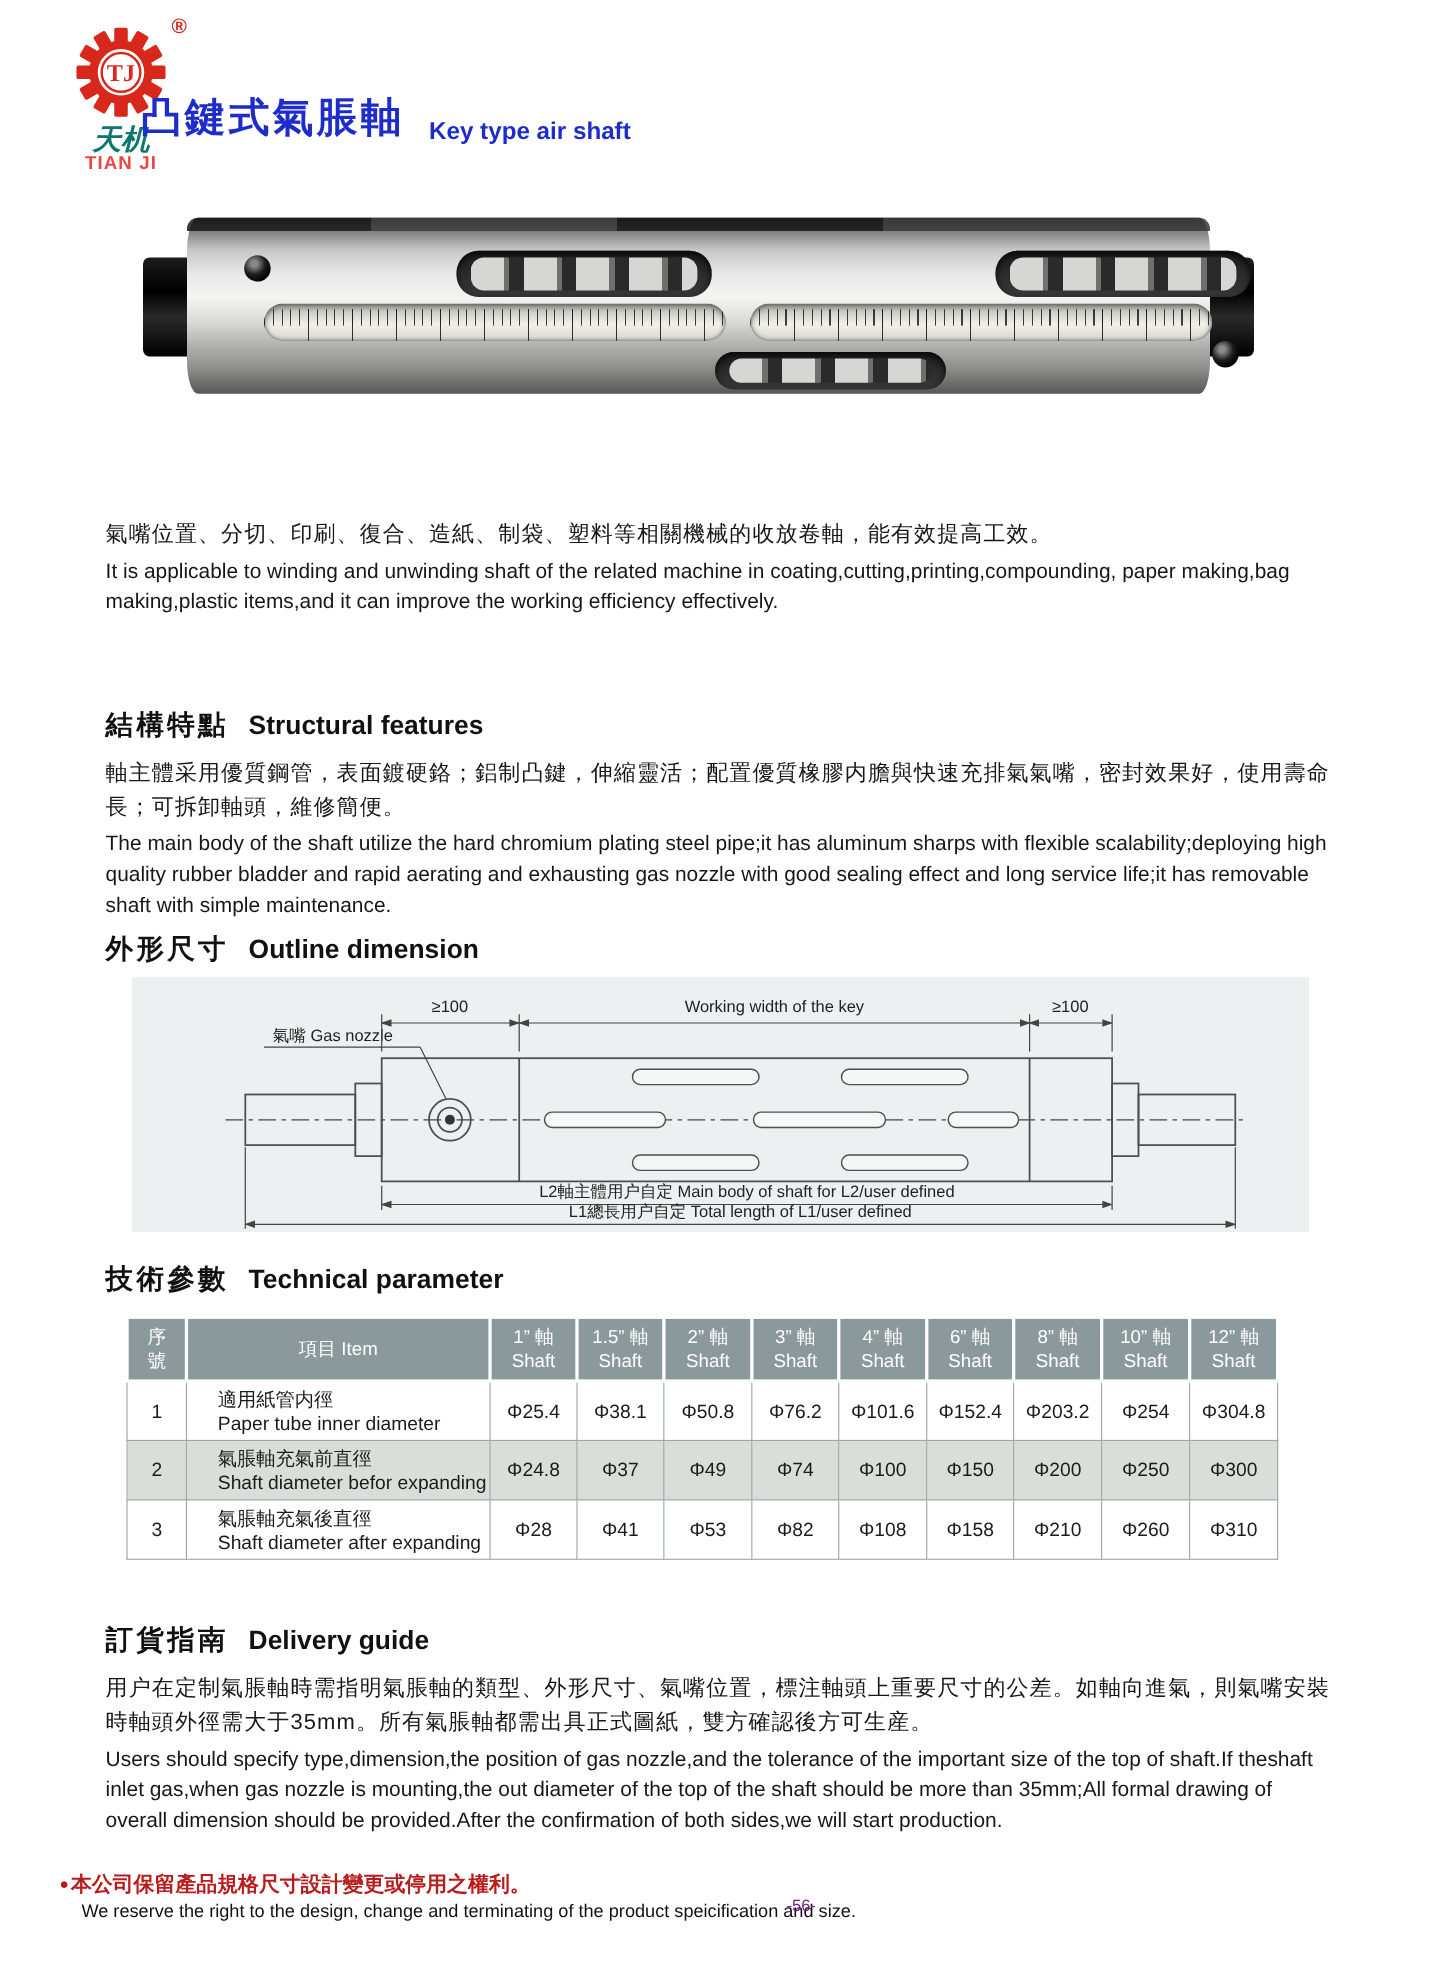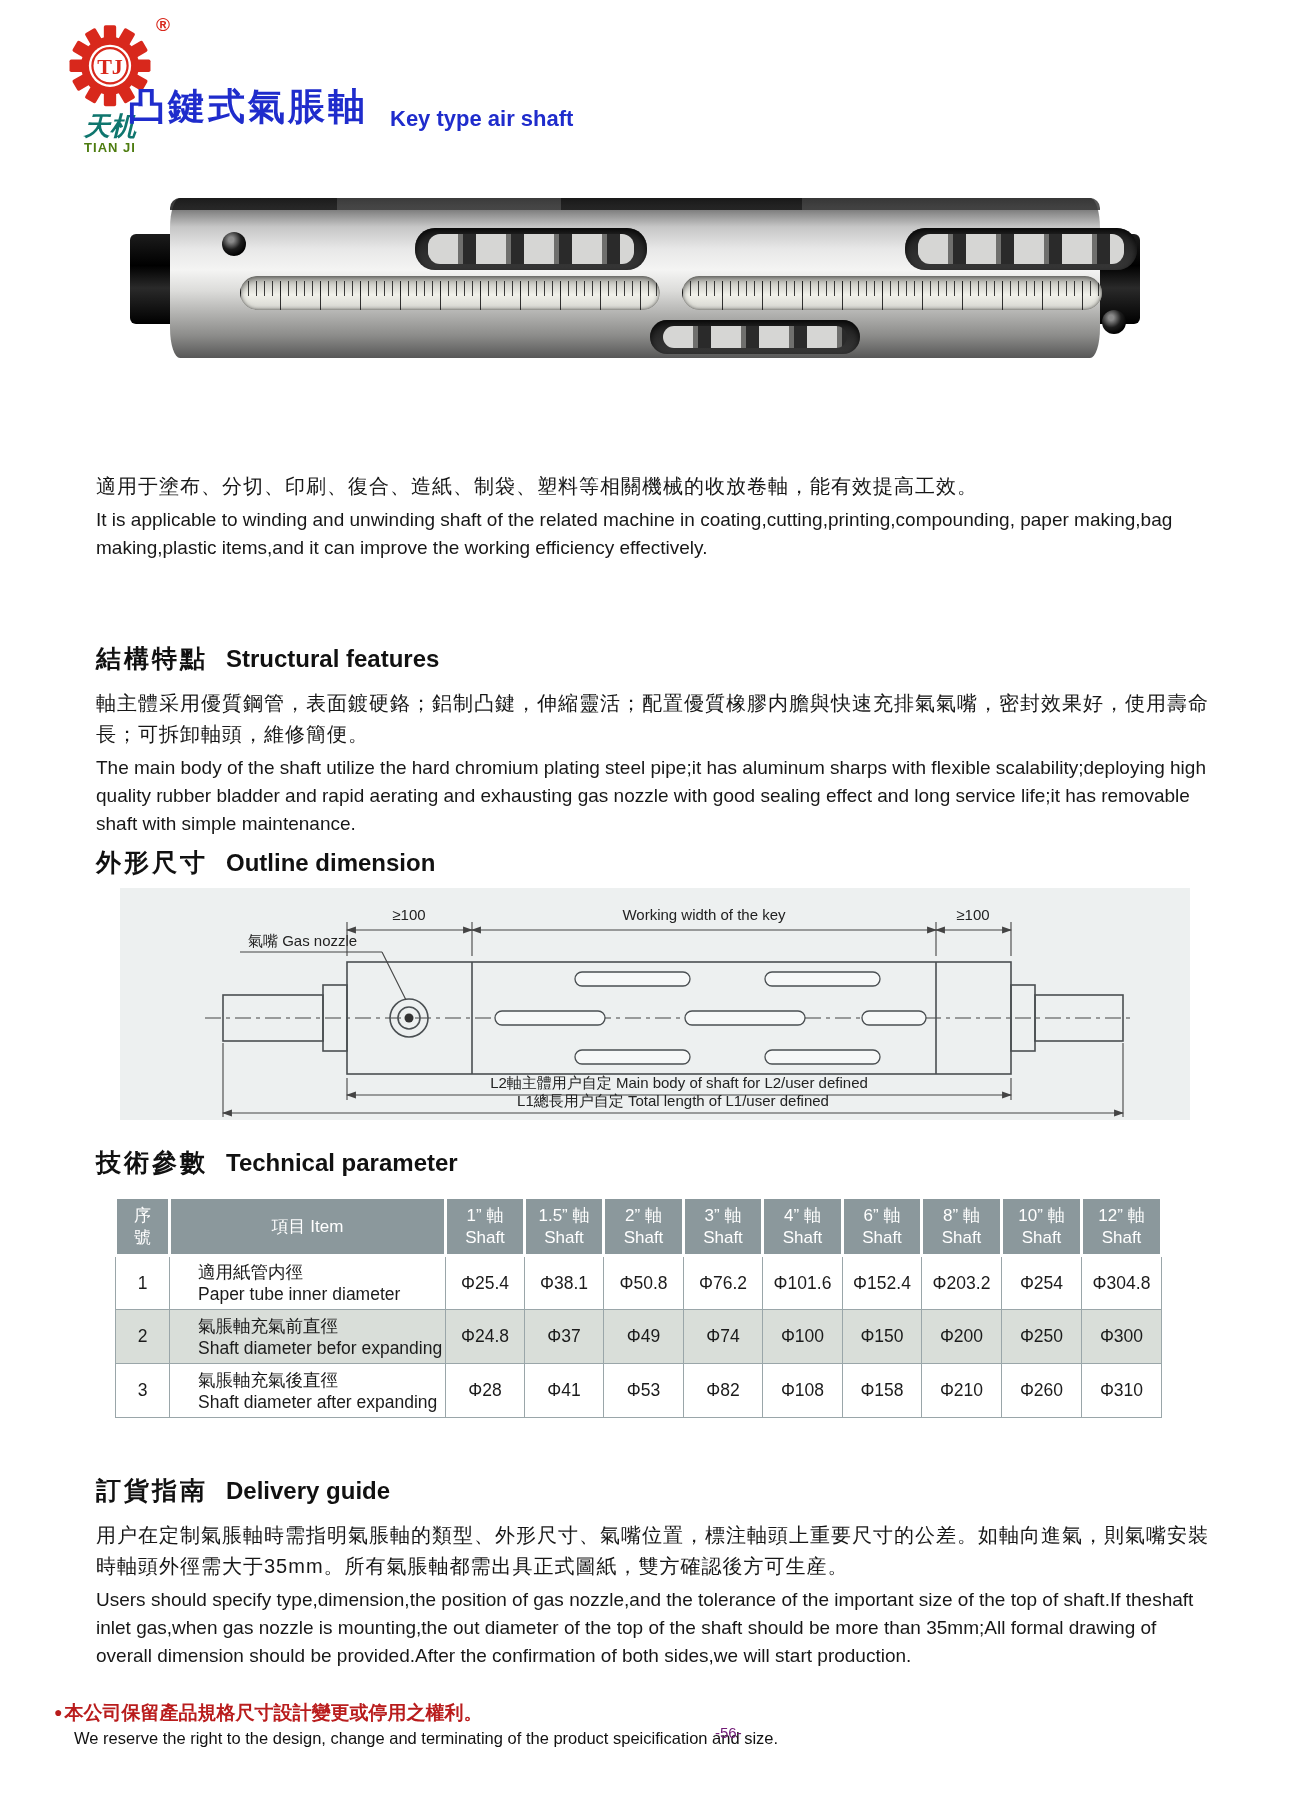--- a/index.html
+++ b/index.html
@@ -5,21 +5,21 @@
   * { margin:0; padding:0; box-sizing:border-box; }
   html,body { background:#ffffff; }
   body { font-family:"Liberation Sans", sans-serif; color:#151515; }
   .page { position:relative; width:1306px; height:1796px; margin:0 auto; background:#fff; overflow:hidden; }
 
   
   .brand { position:absolute; left:44px; top:20px; width:132px; text-align:center; }
   .logo-wrap { position:relative; width:88px; margin:0 auto; }
   .reg-mark { position:absolute; right:-16px; top:-6px; font-size:19px; font-weight:bold; color:#d8281c; }
   .brand-cn { font-size:26px; color:#0f766e; font-weight:bold; font-style:italic; font-family:"DejaVu Serif", serif; line-height:28px; }
-  .brand-en { font-size:13px; color:#4d7c0f; font-weight:bold; letter-spacing:1px; line-height:15px; }
+  .brand-en { font-size:17px; color:#ef4444; font-weight:bold; letter-spacing:1px; line-height:15px; }
 
   
   .title-row { position:absolute; left:128px; top:82px; display:flex; align-items:flex-end; gap:22px; }
   .title-cn { font-size:37px; font-weight:bold; color:#1f2ccc; letter-spacing:3px; }
   .title-en { font-size:22px; font-weight:bold; color:#1f2ccc; }
 
   
   .photo { position:absolute; left:130px; top:198px; width:1010px; height:160px; }
   .endcap { position:absolute; top:36px; width:46px; height:90px; border-radius:6px;
             background:linear-gradient(180deg,#1c1c1c,#000 35%,#2a2a2a 60%,#000); }
@@ -144,21 +144,21 @@
       <div class="ruler ruler-2"></div>
       <div class="keyslot slot-low">
           <div class="keys"></div>
         </div>
       <div class="hole hole-1"></div>
       <div class="hole hole-2"></div>
     </div>
   </div>
 
   <div class="section" id="purpose">
-    <p class="p-cn">適用于塗布、分切、印刷、復合、造紙、制袋、塑料等相關機械的收放卷軸，能有效提高工效。</p>
+    <p class="p-cn">氣嘴位置、分切、印刷、復合、造紙、制袋、塑料等相關機械的收放卷軸，能有效提高工效。</p>
     <p class="p-en">It is applicable to winding and unwinding shaft of the related machine in coating,cutting,printing,compounding, paper making,bag making,plastic items,and it can improve the working efficiency effectively.</p>
   </div>
 
   <div class="section" id="features">
     <div class="sec-heading">
       <span class="cn">結構特點</span>
       <span class="en">Structural features</span>
     </div>
     <p class="p-cn">軸主體采用優質鋼管，表面鍍硬鉻；鋁制凸鍵，伸縮靈活；配置優質橡膠内膽與快速充排氣氣嘴，密封效果好，使用壽命長；可拆卸軸頭，維修簡便。</p>
     <p class="p-en">The main body of the shaft utilize the hard chromium plating steel pipe;it has aluminum sharps with flexible scalability;deploying high quality rubber bladder and rapid aerating and exhausting gas nozzle with good sealing effect and long service life;it has removable shaft with simple maintenance.</p>

